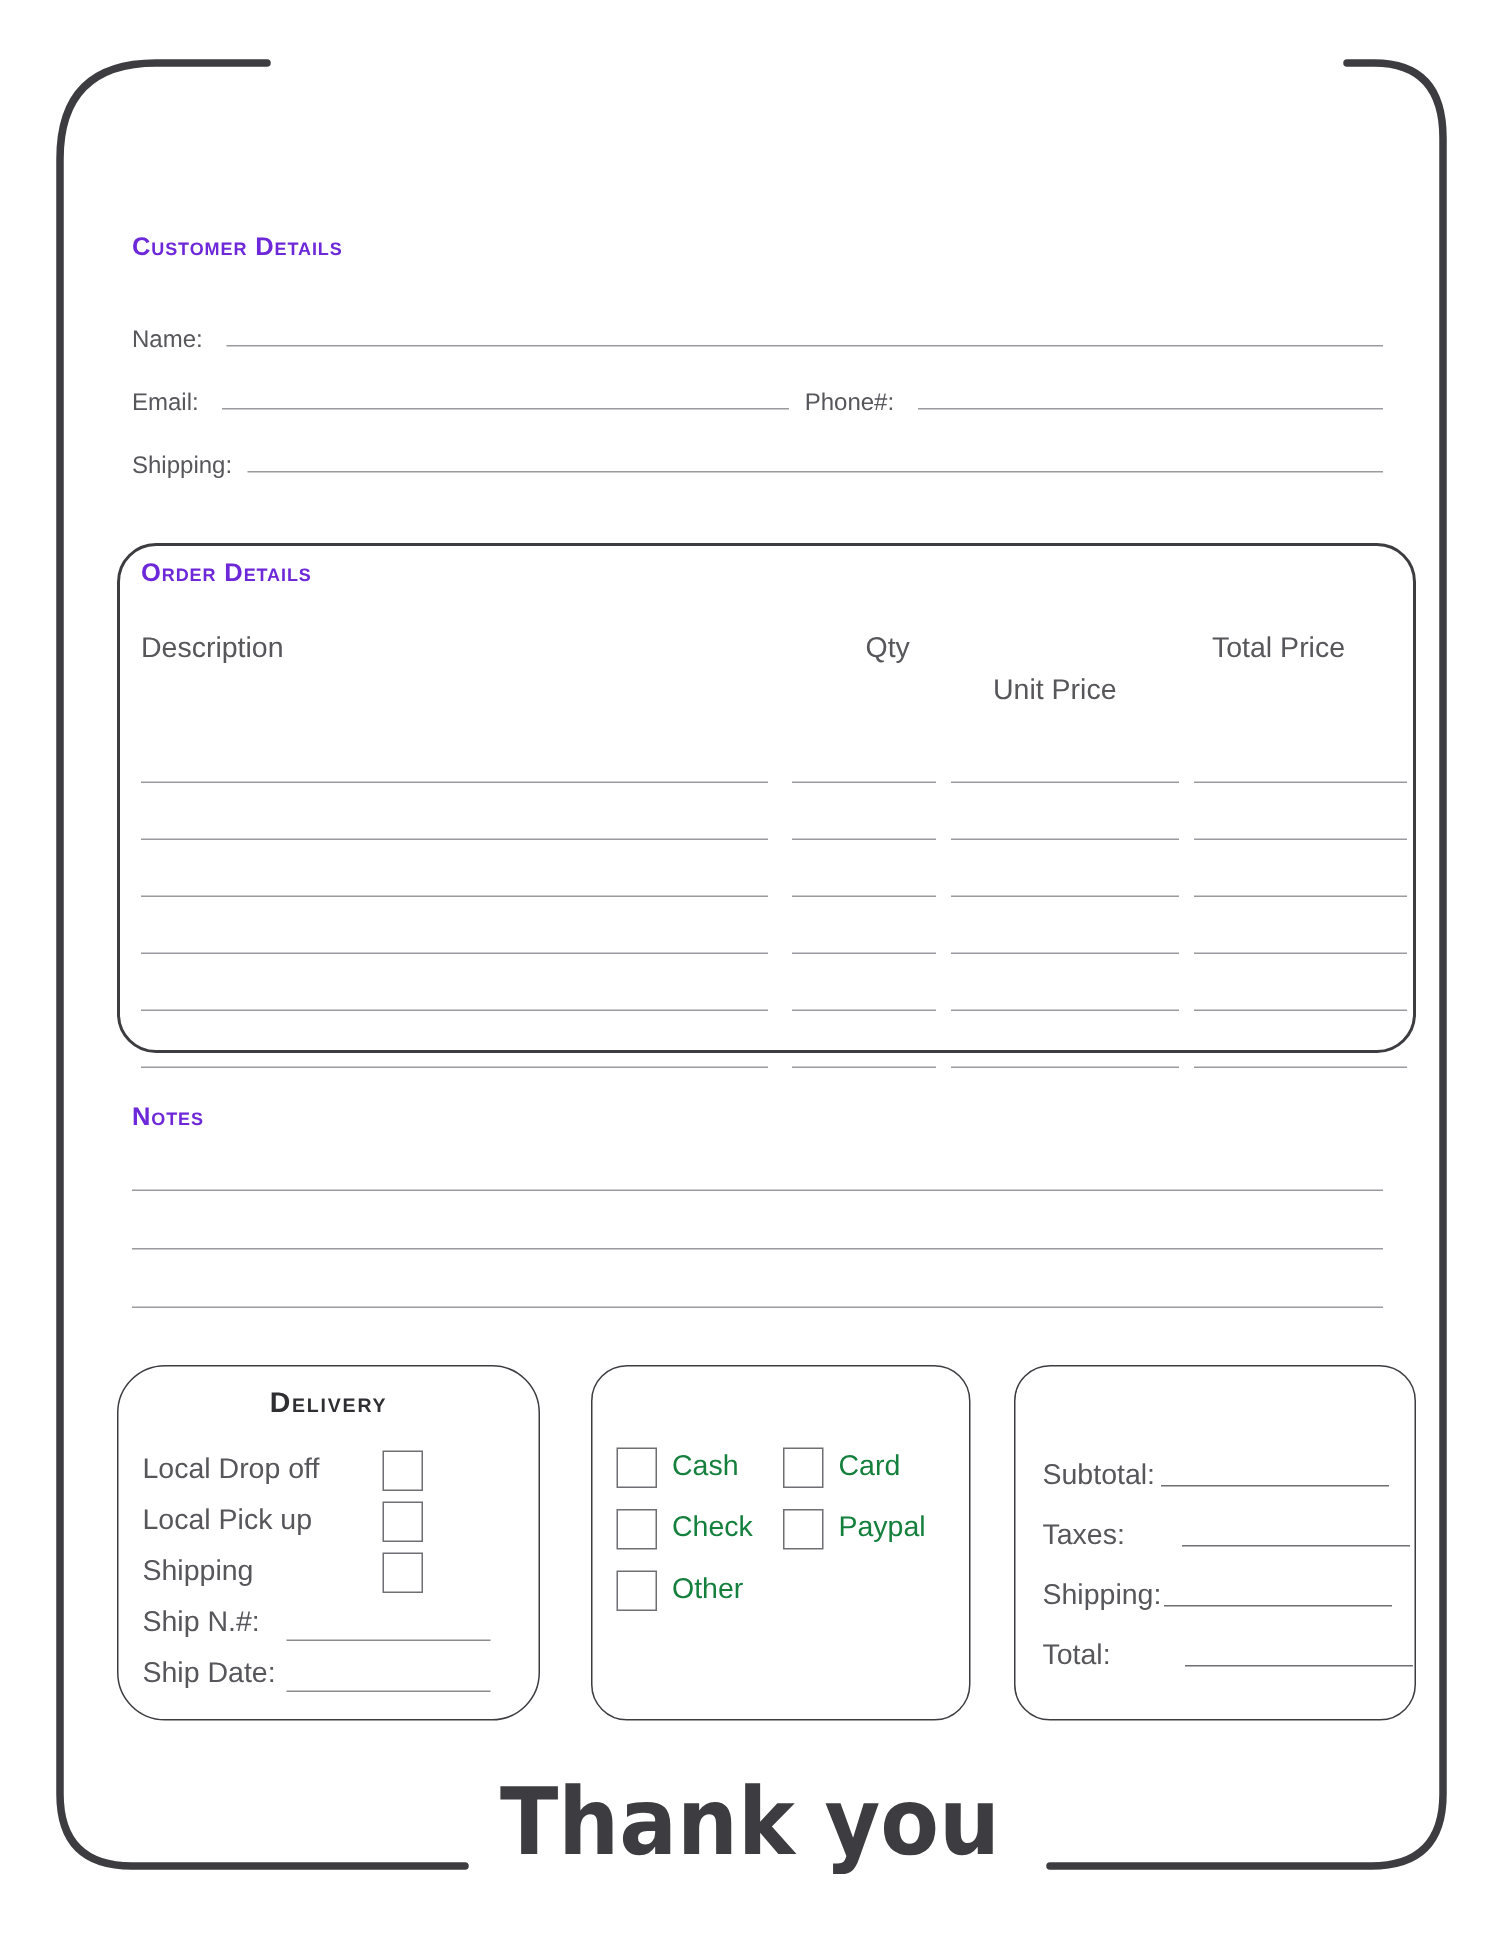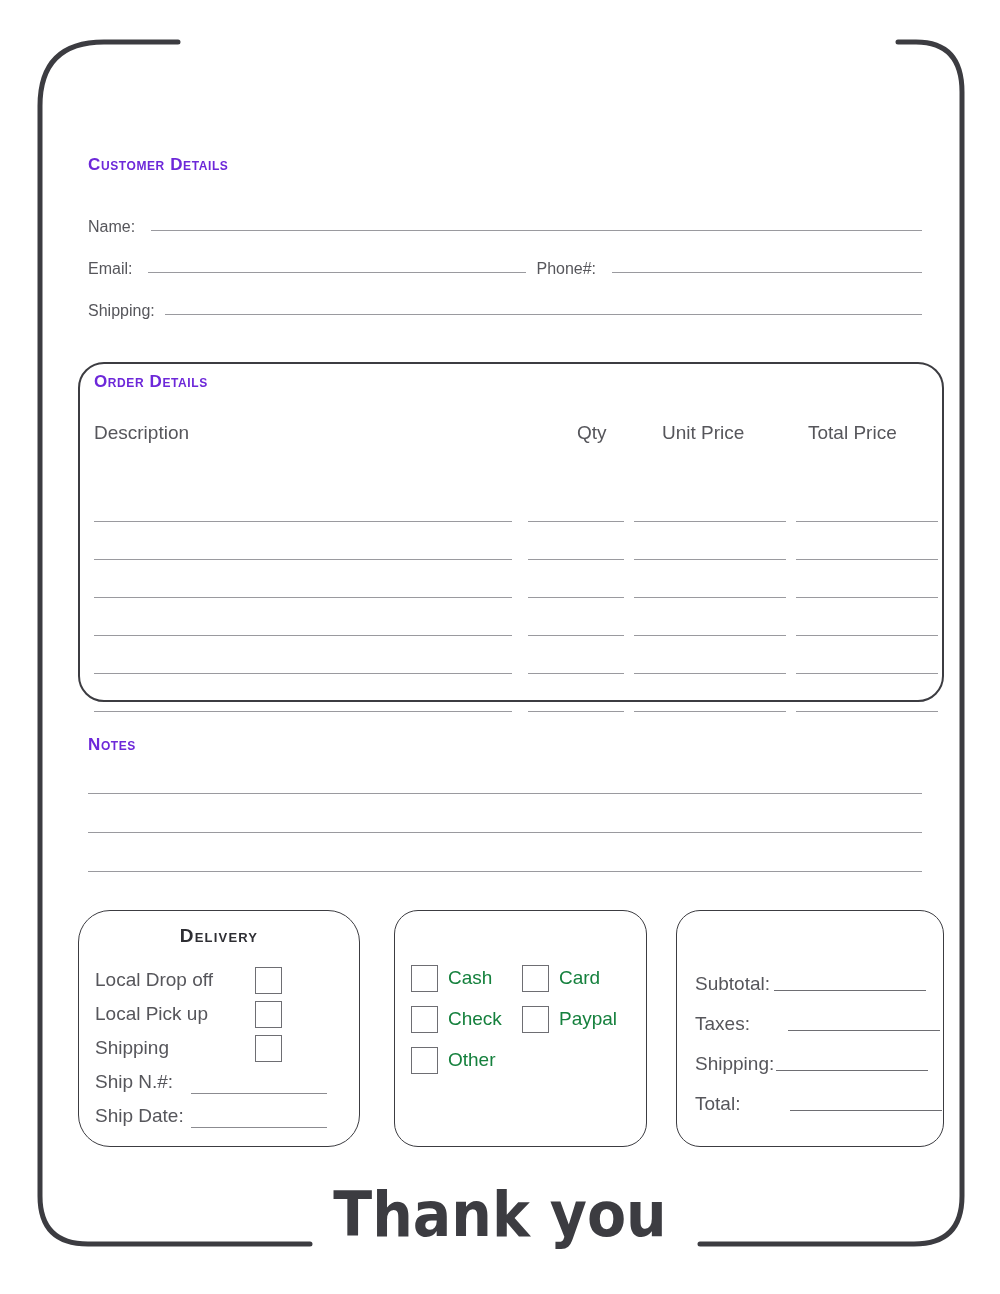--- a/index.html
+++ b/index.html
@@ -354,21 +354,21 @@
     </div>
   </div>
 
   <div id="order-details">
     <div id="order-details-head" class="sec-head">Order Details</div>
 
     <div class="ordertable">
       <div class="ot-head">
         <span class="ot-col-label" style="left:0px;">Description</span>
         <span class="ot-col-label" style="left:483px;">Qty</span>
-        <span class="ot-col-label" style="left:568px;">Unit Price</span>
+        <span class="ot-col-label" style="left:568px;margin-top:28px;">Unit Price</span>
         <span class="ot-col-label" style="left:714px;">Total Price</span>
       </div>
 
       <div class="ot-rows" id="order-rows">
 
       <div class="ot-row">
             <span class="ot-cell-line" style="left: 0px; width: 418px;"></span>
             <span class="ot-cell-line" style="left: 434px; width: 96px;"></span>
             <span class="ot-cell-line" style="left: 540px; width: 152px;"></span>
             <span class="ot-cell-line" style="left: 702px; width: 142px;"></span>

